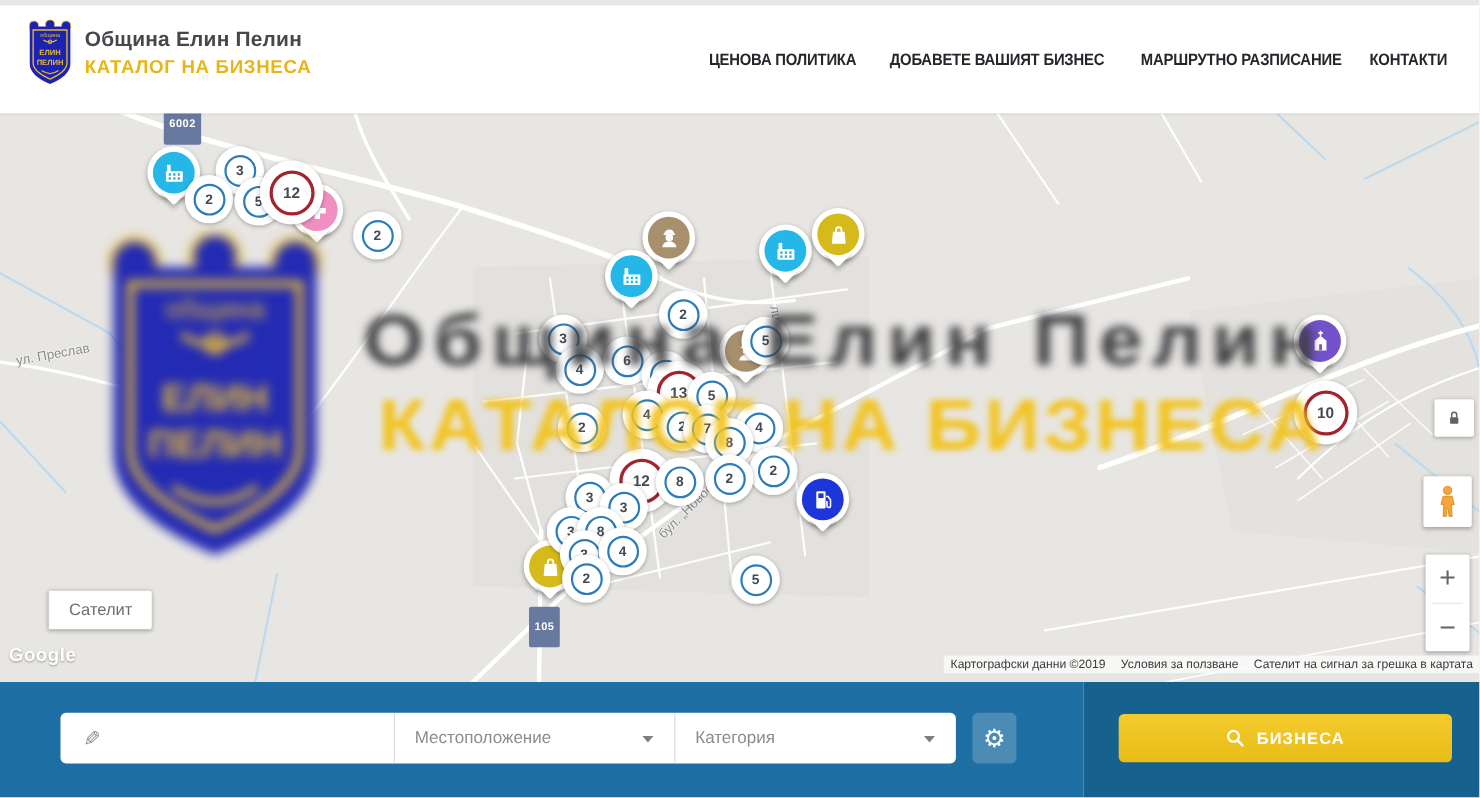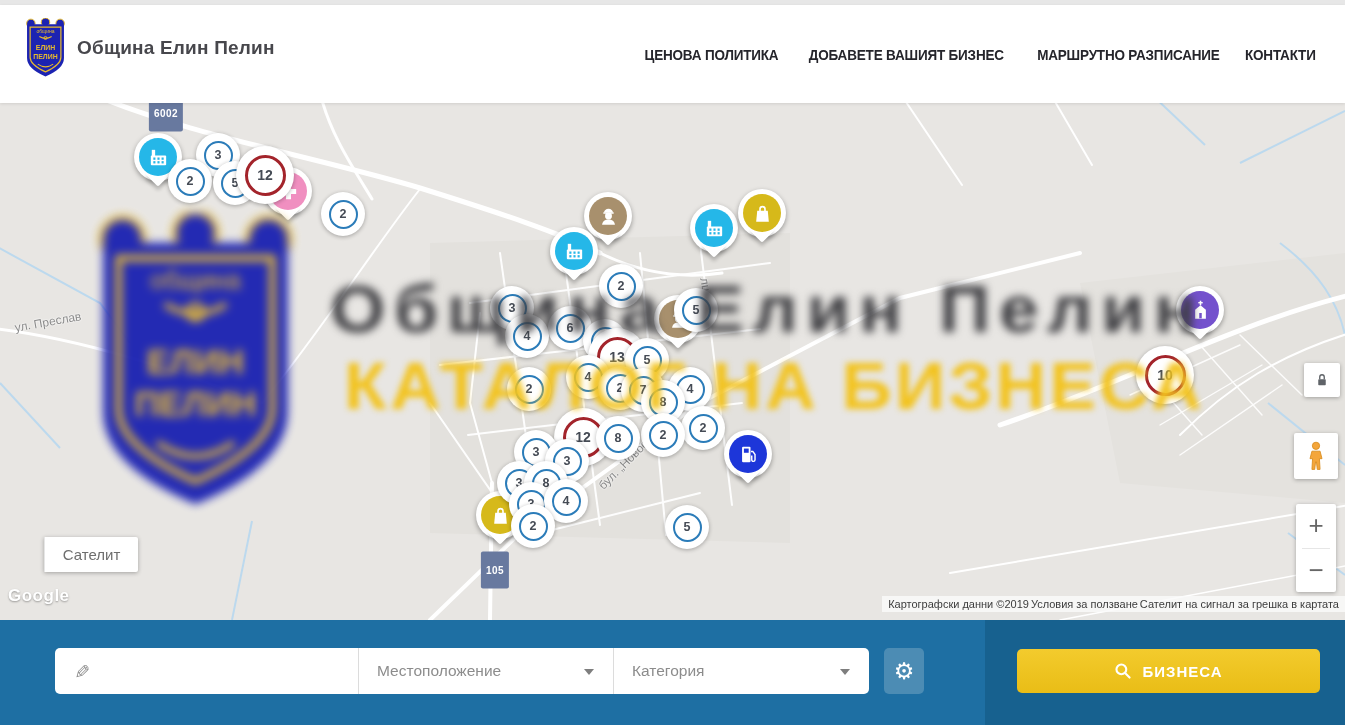--- a/index.html
+++ b/index.html
@@ -58,21 +58,21 @@
 
   
   .maptype { position:absolute; left:8px; top:434px; display:flex; z-index:7; }
   .maptype-btn { height:35px; background:#fff; box-shadow:0 1px 4px rgba(0,0,0,.3);
     display:flex; align-items:center; justify-content:center; font-size:15px; cursor:pointer; }
   .maptype-btn.sat { width:94px; color:#6e6e6e; border-left:1px solid #e6e6e6; border-radius:0 2px 2px 0;margin-left:36px; }
   .google-logo { position:absolute; left:8px; top:483px; z-index:7; font-size:17px; font-weight:700;
     color:#fff; letter-spacing:.5px; text-shadow:0 1px 2px rgba(0,0,0,.35); }
   .attribution { position:absolute; right:0; top:493px; height:16px; z-index:7;
     background:rgba(250,250,250,.82); display:flex; align-items:center; padding:0 6px;
-    font-size:11px; color:#3c3c3c; gap:2px; white-space:nowrap; }
+    font-size:11px; color:#3c3c3c; gap:14px; white-space:nowrap; }
   .attribution span { cursor:default; }
   .attribution .link { cursor:pointer; }
   .ctl { position:absolute; background:#fff; box-shadow:0 1px 4px rgba(0,0,0,.3);
     border-radius:2px; z-index:7; display:flex; align-items:center; justify-content:center; cursor:pointer; }
   .ctl-lock { left:1304px; top:260px; width:36px; height:34px; }
   .ctl-pegman { left:1294px; top:330px; width:44px; height:46px; }
   .zoomctl { position:absolute; left:1296px; top:401px; width:40px; height:88px; background:#fff;
     box-shadow:0 1px 4px rgba(0,0,0,.3); border-radius:2px; z-index:7; display:flex;
     flex-direction:column; }
   .zoom-btn { flex:1; display:flex; align-items:center; justify-content:center;
@@ -122,20 +122,21 @@
         <path d="M10 12 H50 V51 Q50 61 30 70 Q10 61 10 51 Z" fill="none" stroke="#e6ba2e" stroke-width="1.6"></path>
         <text x="30" y="20" text-anchor="middle" font-size="6.5" fill="#e6ba2e">община</text>
         <path d="M22 24 Q30 29 38 24" stroke="#e6ba2e" stroke-width="1.4" fill="none"></path>
         <circle cx="30" cy="26" r="2" fill="none" stroke="#e6ba2e" stroke-width="1.2"></circle>
         <text x="30" y="42" text-anchor="middle" font-size="9" font-weight="bold" fill="#e6ba2e">ЕЛИН</text>
         <text x="30" y="53" text-anchor="middle" font-size="9" font-weight="bold" fill="#e6ba2e">ПЕЛИН</text>
         <path d="M20 60 Q30 67 40 60" stroke="#e6ba2e" stroke-width="1.4" fill="none"></path>
       </svg>
       <div class="brand-text">
         <div class="brand-title">Община Елин Пелин</div>
+        <div class="brand-subtitle">КАТАЛОГ НА БИЗНЕСА</div>
       </div>
     </div>
     <nav class="nav">
       <span class="nav-item">ЦЕНОВА ПОЛИТИКА</span>
       <span class="nav-item">ДОБАВЕТЕ ВАШИЯТ БИЗНЕС</span>
       <span class="nav-item">МАРШРУТНО РАЗПИСАНИЕ</span>
       <span class="nav-item">КОНТАКТИ</span>
     </nav>
   </div>
 
@@ -447,21 +448,21 @@
       </div>
       <div class="cluster small" style="left: 544px; top: 376px;">
         <span class="cluster-ring">4</span>
       </div>
       <div class="cluster small" style="left: 511px; top: 401px;">
         <span class="cluster-ring">2</span>
       </div>
       <div class="cluster small" style="left: 665px; top: 402px;">
         <span class="cluster-ring">5</span>
       </div>
-      <div class="cluster large" style="left: 1136px; top: 243px;">
+      <div class="cluster large" style="left: 1176px; top: 243px;">
         <span class="cluster-ring">10</span>
       </div>
       <div class="road-badge" style="left: 166px; top: 10px;">6002</div>
       <div class="road-badge" style="left: 495px; top: 467px;">105</div>
       <div class="street-label" style="left: 48px; top: 219px; transform: translate(-50%, -50%) rotate(-10deg);">ул. Преслав</div>
       <div class="street-label" style="left: 628px; top: 357px; transform: translate(-50%, -50%) rotate(-45deg);">бул. „Новосел</div>
       <div class="street-label" style="left: 706px; top: 185px; transform: translate(-50%, -50%) rotate(80deg);">лци</div>
     </div>
 
   <div class="bottom-bar">

